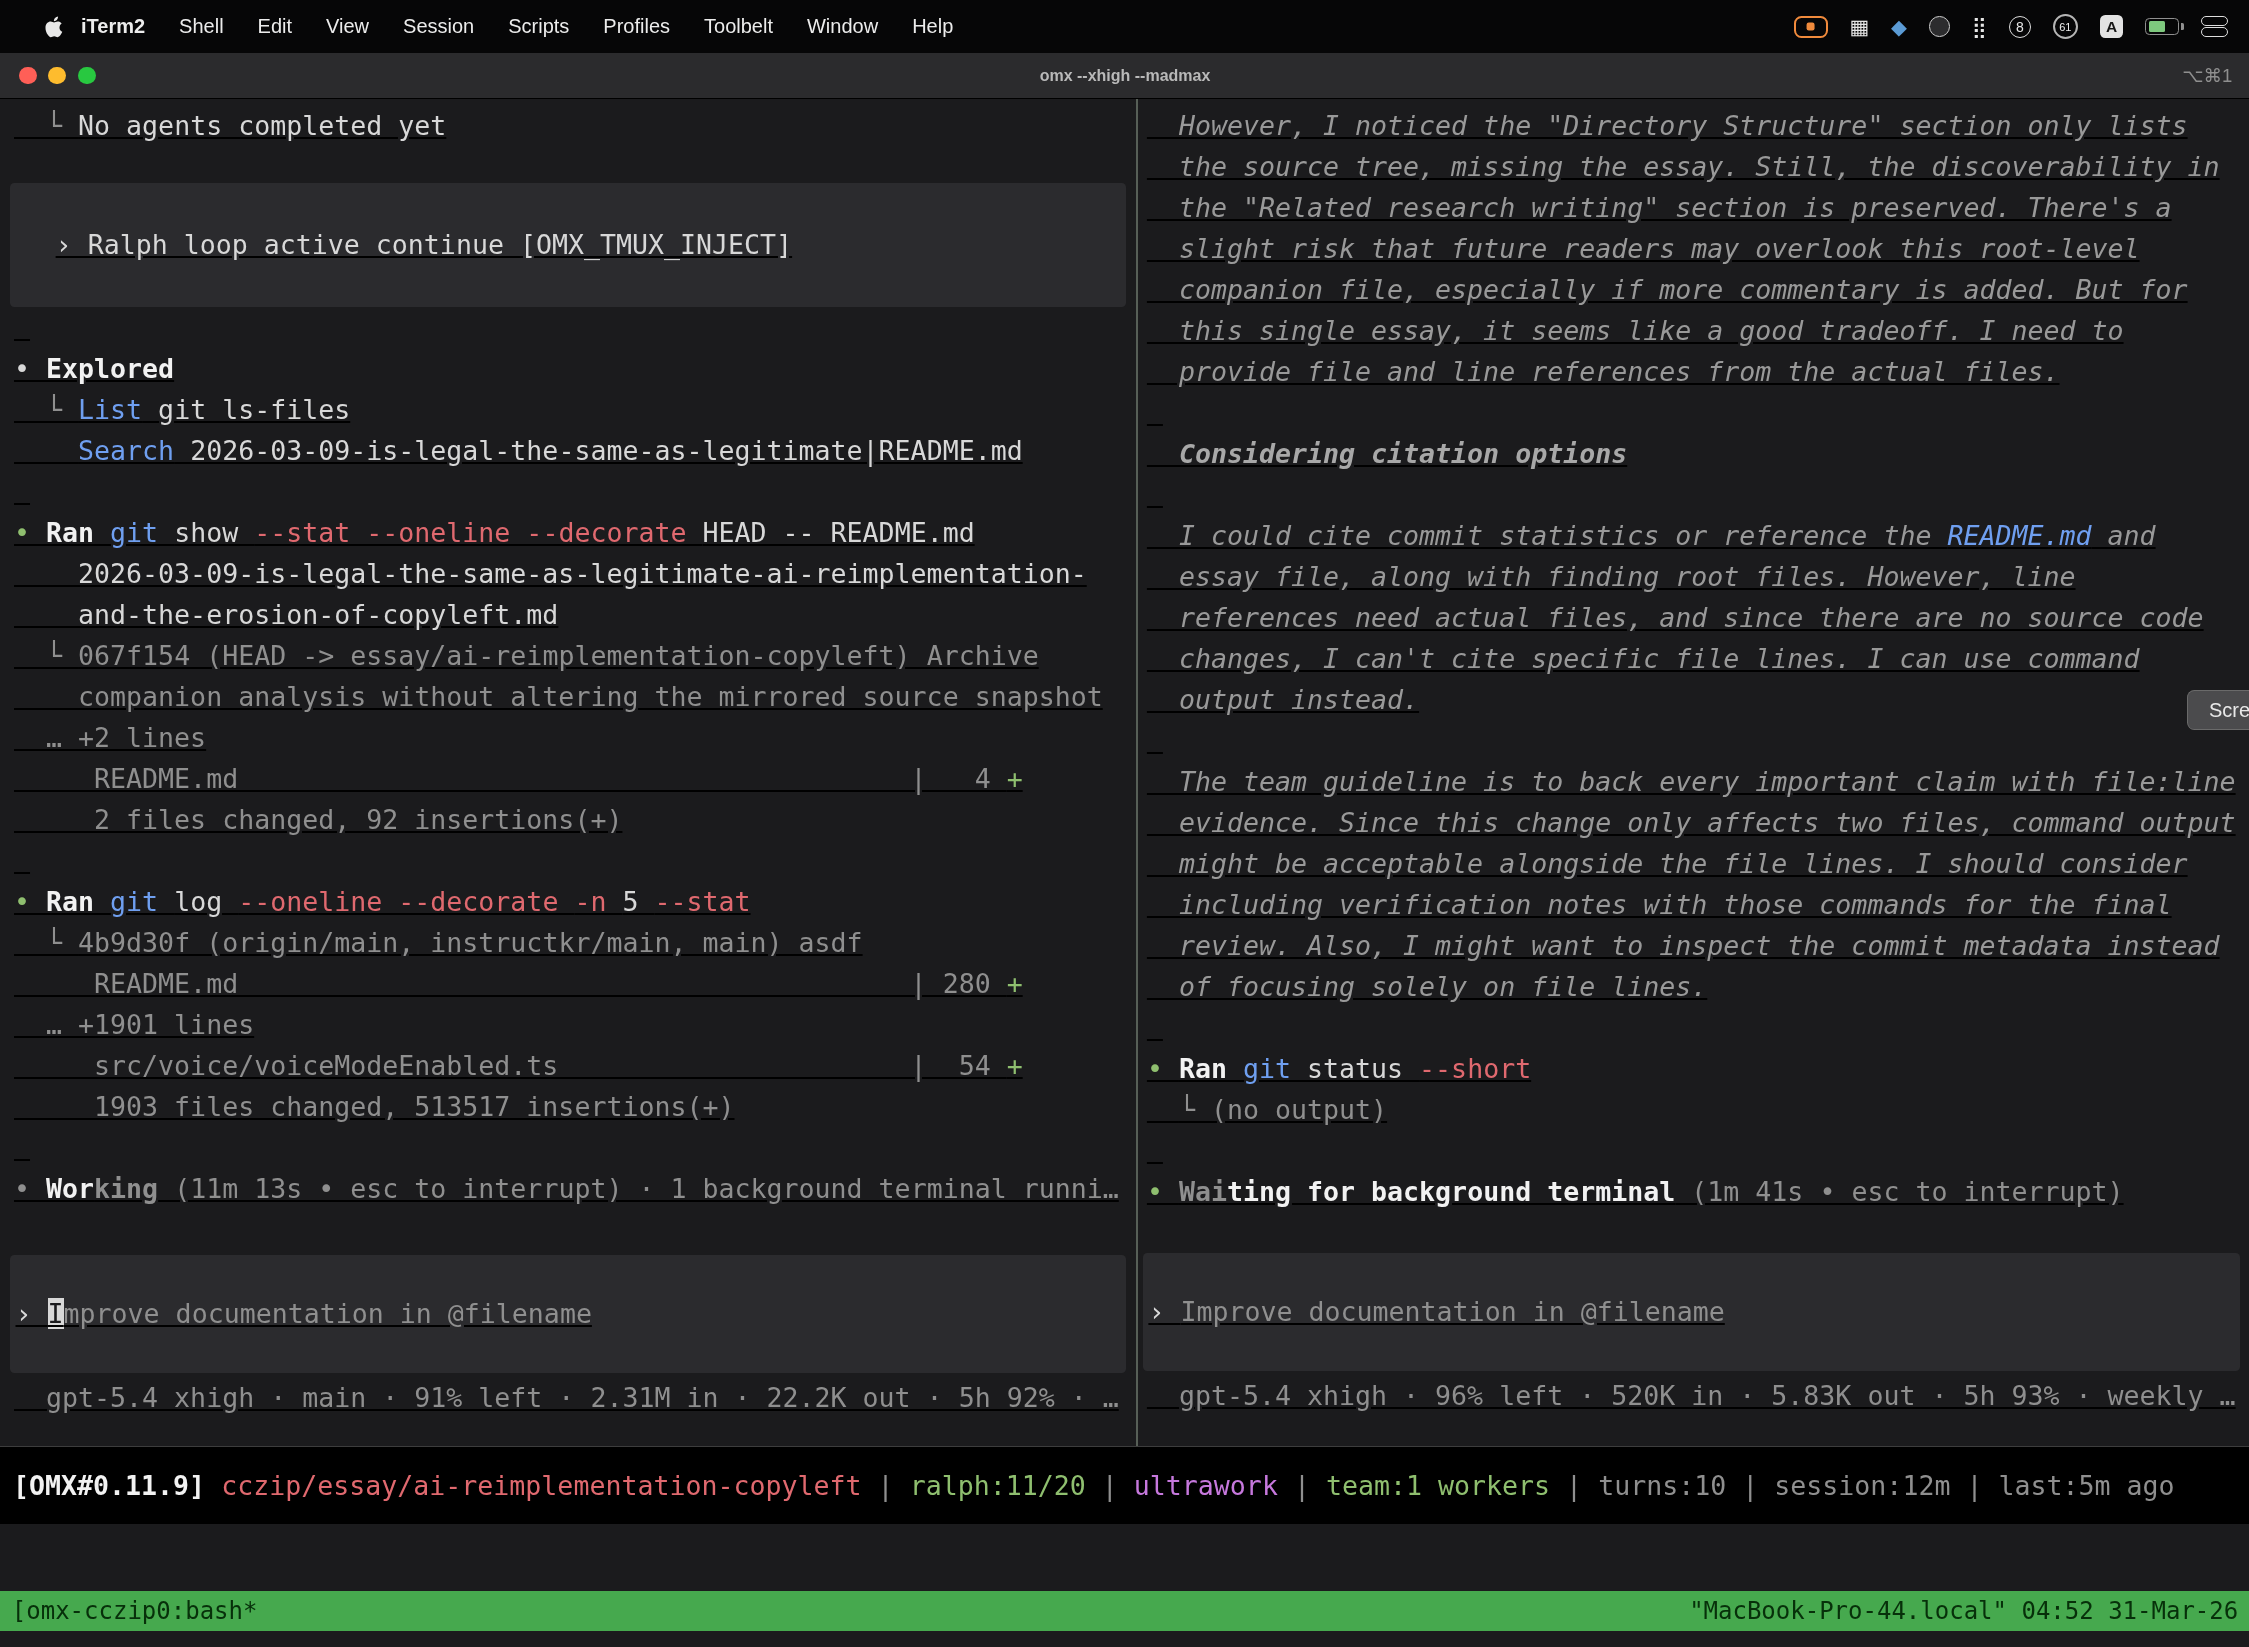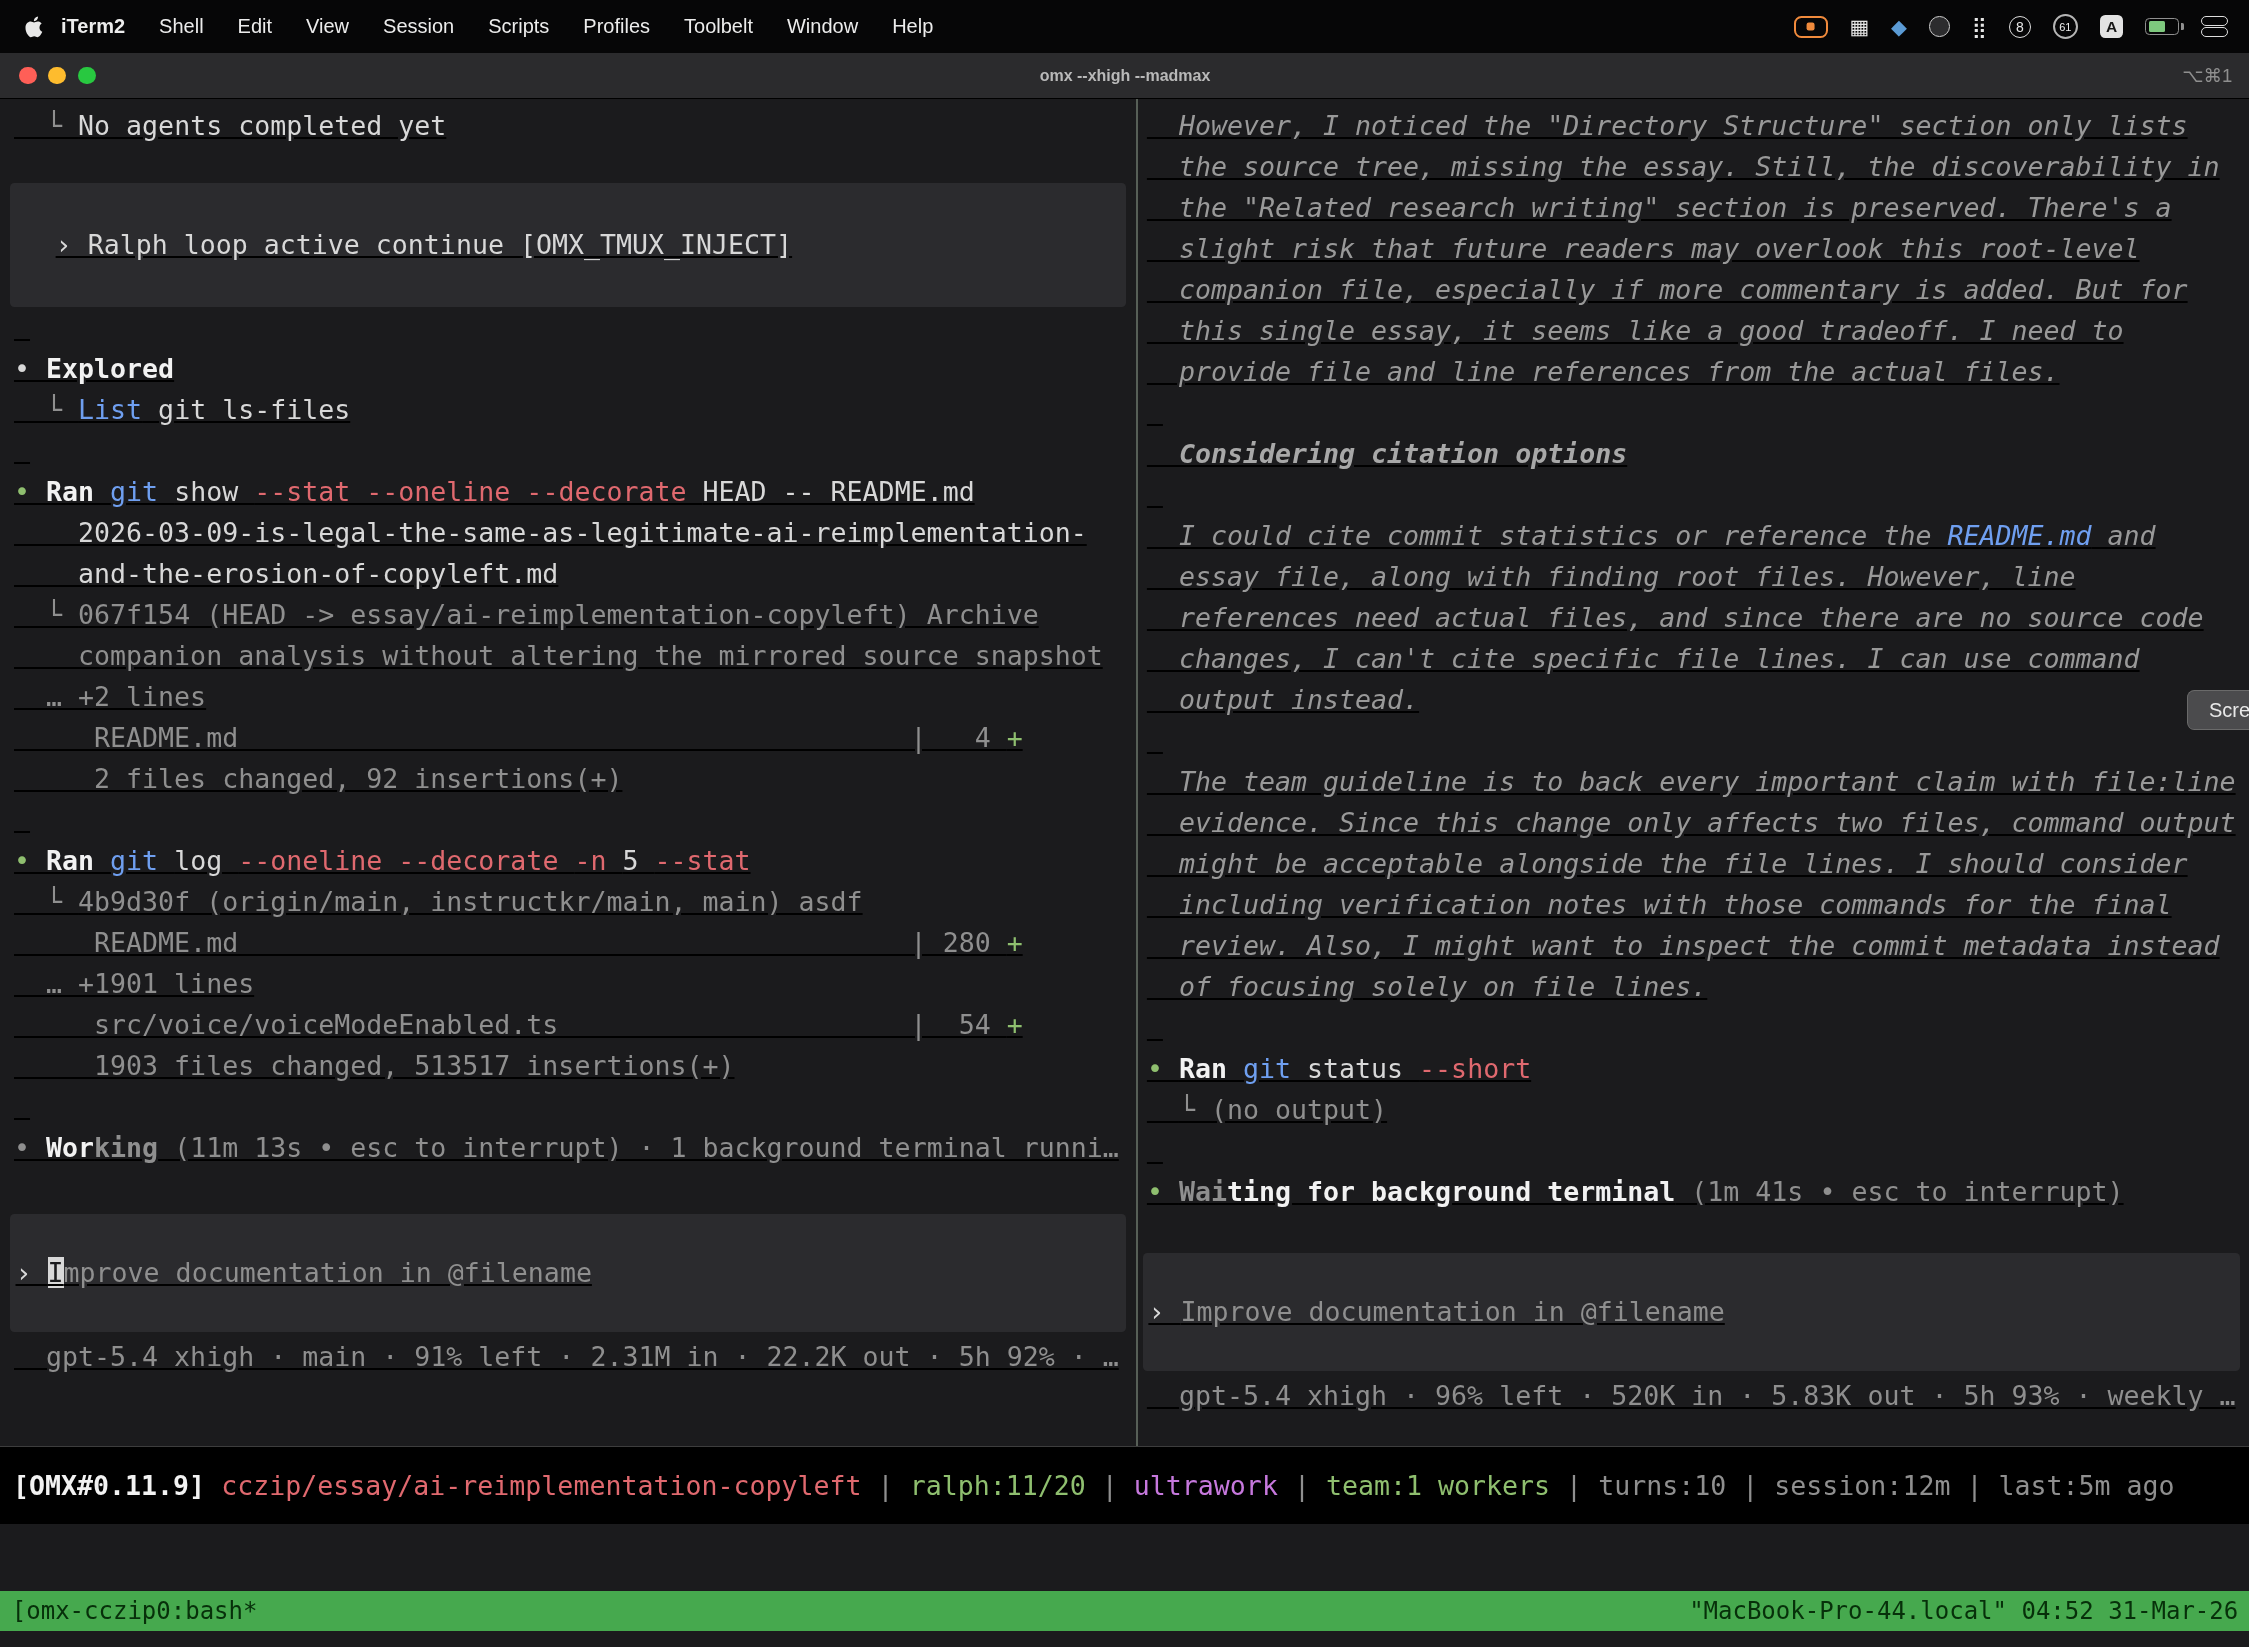--- a/index.html
+++ b/index.html
@@ -6,21 +6,21 @@
   html,body { background:#000; }
   .screen {
     position:relative; width:2250px; height:1648px;
     background:#1b1b1d; overflow:hidden;
     font-family:"Liberation Sans","DejaVu Sans",sans-serif;
   }
 
   
   .menubar {
     height:53px; background:#060607; display:flex; align-items:center;
-    color:#e8e8e8; font-size:20px;
+    color:#e8e8e8; font-size:20px;padding-left:20px;
   }
   .apple { margin-left:25px; display:flex; align-items:center; }
   .menu-items { display:flex; align-items:center; }
   .menu-item { padding:0 17px; color:#ececec; }
   .menu-item.app-name { font-weight:bold; }
   .mb-right { margin-left:auto; display:flex; align-items:center; gap:22px; padding-right:22px; }
   .mb-icon { display:flex; align-items:center; justify-content:center; color:#e6e6e6; font-size:20.7px; }
   [data-name="screen-recording-indicator"]{ width:34px;height:22px;border:2.2px solid #f08a3c;border-radius:7.4px;position:relative; }
   [data-name="screen-recording-indicator"]::after{ content:"";position:absolute;width:8.9px;height:8.9px;border-radius:2.2px;background:#f08a3c;top:50%;left:50%;transform:translate(-50%,-50%); }
   [data-name="round-app-icon"]{ width:20.7px;height:20.7px;border-radius:50%;background:#2c2c2e;border:1.5px solid #cfcfcf; }
@@ -137,20 +137,21 @@
         </div>
       <div class="tbox inject-box" data-name="ralph-inject-banner">
         <div data-name="ralph-inject-line">
             <div class="tline" data-name="terminal-line"><span class="seg w" data-name="text-segment">› Ralph loop active continue [OMX_TMUX_INJECT]</span></div>
           </div>
       </div>
       <div data-name="left-scrollback-body">
           <div class="tline" data-name="terminal-line"><span class="seg w" data-name="text-segment"> </span></div>
           <div class="tline" data-name="terminal-line"><span class="seg w" data-name="text-segment">• </span><span class="seg b" data-name="text-segment">Explored</span></div>
           <div class="tline" data-name="terminal-line"><span class="seg w" data-name="text-segment">  </span><span class="seg d" data-name="text-segment">└ </span><span class="seg bl" data-name="text-segment">List</span><span class="seg w" data-name="text-segment"> git ls-files</span></div>
+          <div class="tline" data-name="terminal-line"><span class="seg w" data-name="text-segment">    </span><span class="seg bl" data-name="text-segment">Search</span><span class="seg w" data-name="text-segment"> 2026-03-09-is-legal-the-same-as-legitimate|README.md</span></div>
           <div class="tline" data-name="terminal-line"><span class="seg w" data-name="text-segment"> </span></div>
           <div class="tline" data-name="terminal-line"><span class="seg g" data-name="text-segment">• </span><span class="seg b" data-name="text-segment">Ran </span><span class="seg bl" data-name="text-segment">git </span><span class="seg w" data-name="text-segment">show </span><span class="seg r" data-name="text-segment">--stat --oneline --decorate </span><span class="seg w" data-name="text-segment">HEAD -- README.md</span></div>
           <div class="tline" data-name="terminal-line"><span class="seg w" data-name="text-segment">    2026-03-09-is-legal-the-same-as-legitimate-ai-reimplementation-</span></div>
           <div class="tline" data-name="terminal-line"><span class="seg w" data-name="text-segment">    and-the-erosion-of-copyleft.md</span></div>
           <div class="tline" data-name="terminal-line"><span class="seg w" data-name="text-segment">  </span><span class="seg d" data-name="text-segment">└ </span><span class="seg d" data-name="text-segment">067f154 (HEAD -&gt; essay/ai-reimplementation-copyleft) Archive</span></div>
           <div class="tline" data-name="terminal-line"><span class="seg d" data-name="text-segment">    companion analysis without altering the mirrored source snapshot</span></div>
           <div class="tline" data-name="terminal-line"><span class="seg d" data-name="text-segment">  … +2 lines</span></div>
           <div class="tline" data-name="terminal-line"><span class="seg d" data-name="text-segment">     README.md                                          |   4 </span><span class="seg g" data-name="text-segment">+</span></div>
           <div class="tline" data-name="terminal-line"><span class="seg d" data-name="text-segment">     2 files changed, 92 insertions(+)</span></div>
           <div class="tline" data-name="terminal-line"><span class="seg w" data-name="text-segment"> </span></div>

